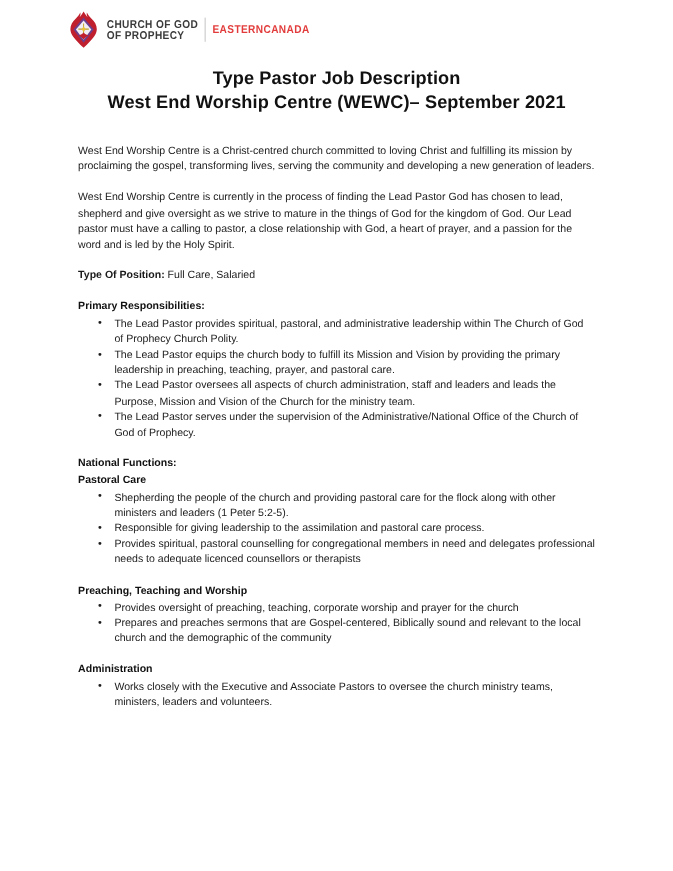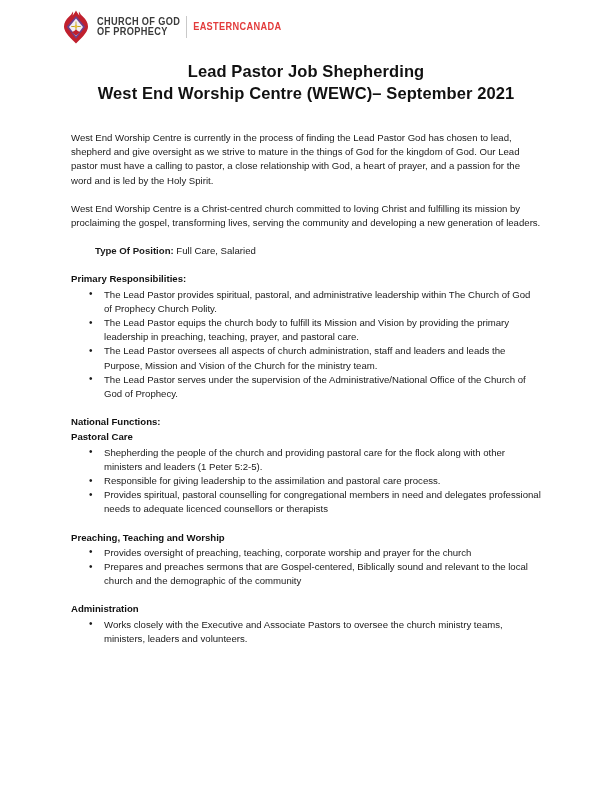--- a/index.html
+++ b/index.html
@@ -117,21 +117,20 @@
     color: #1a1a1a;
   }
 
   .kv-line {
     margin: 0 0 14px 0;
     font-size: 9.6px;
     line-height: 14.2px;
   }
   .kv-line .kv-label {
     font-weight: bold;
-    margin-left: 24px;
   }
 
   .section-heading {
     font-weight: bold;
     font-size: 9.6px;
     line-height: 14.2px;
     margin: 0 0 1px 0;
     color: #111111;
   }
   .section-heading.spaced-above {
@@ -192,28 +191,28 @@
       </div>
       <div class="logo-divider"></div>
       <div class="logo-region">
         <span>EASTERN</span>
         <span>CANADA</span>
       </div>
     </div>
   </div>
 
   <div class="title-block">
-    <div class="title-line">Lead Pastor Job Shepherding</div>
+    <div class="title-line">Type Pastor Job Description</div>
     <div class="title-line">West End Worship Centre (WEWC)– September 2021</div>
   </div>
 
   <div class="content">
 
+    <p class="para">West End Worship Centre is a Christ-centred church committed to loving Christ and fulfilling its mission by proclaiming the gospel, transforming lives, serving the community and developing a new generation of leaders.</p>
     <p class="para">West End Worship Centre is currently in the process of finding the Lead Pastor God has chosen to lead, shepherd and give oversight as we strive to mature in the things of God for the kingdom of God. Our Lead pastor must have a calling to pastor, a close relationship with God, a heart of prayer, and a passion for the word and is led by the Holy Spirit.</p>
-    <p class="para">West End Worship Centre is a Christ-centred church committed to loving Christ and fulfilling its mission by proclaiming the gospel, transforming lives, serving the community and developing a new generation of leaders.</p>
 
     <div class="kv-line">
       <span class="kv-label">Type Of Position:</span><span class="kv-value"> Full Care, Salaried</span>
     </div>
 
     <div class="section-heading">Primary Responsibilities:</div>
     <ul class="bullets">
       <li>The Lead Pastor provides spiritual, pastoral, and administrative leadership within The Church of God of Prophecy Church Polity.</li>
       <li>The Lead Pastor equips the church body to fulfill its Mission and Vision by providing the primary leadership in preaching, teaching, prayer, and pastoral care.</li>
       <li>The Lead Pastor oversees all aspects of church administration, staff and leaders and leads the Purpose, Mission and Vision of the Church for the ministry team.</li>

